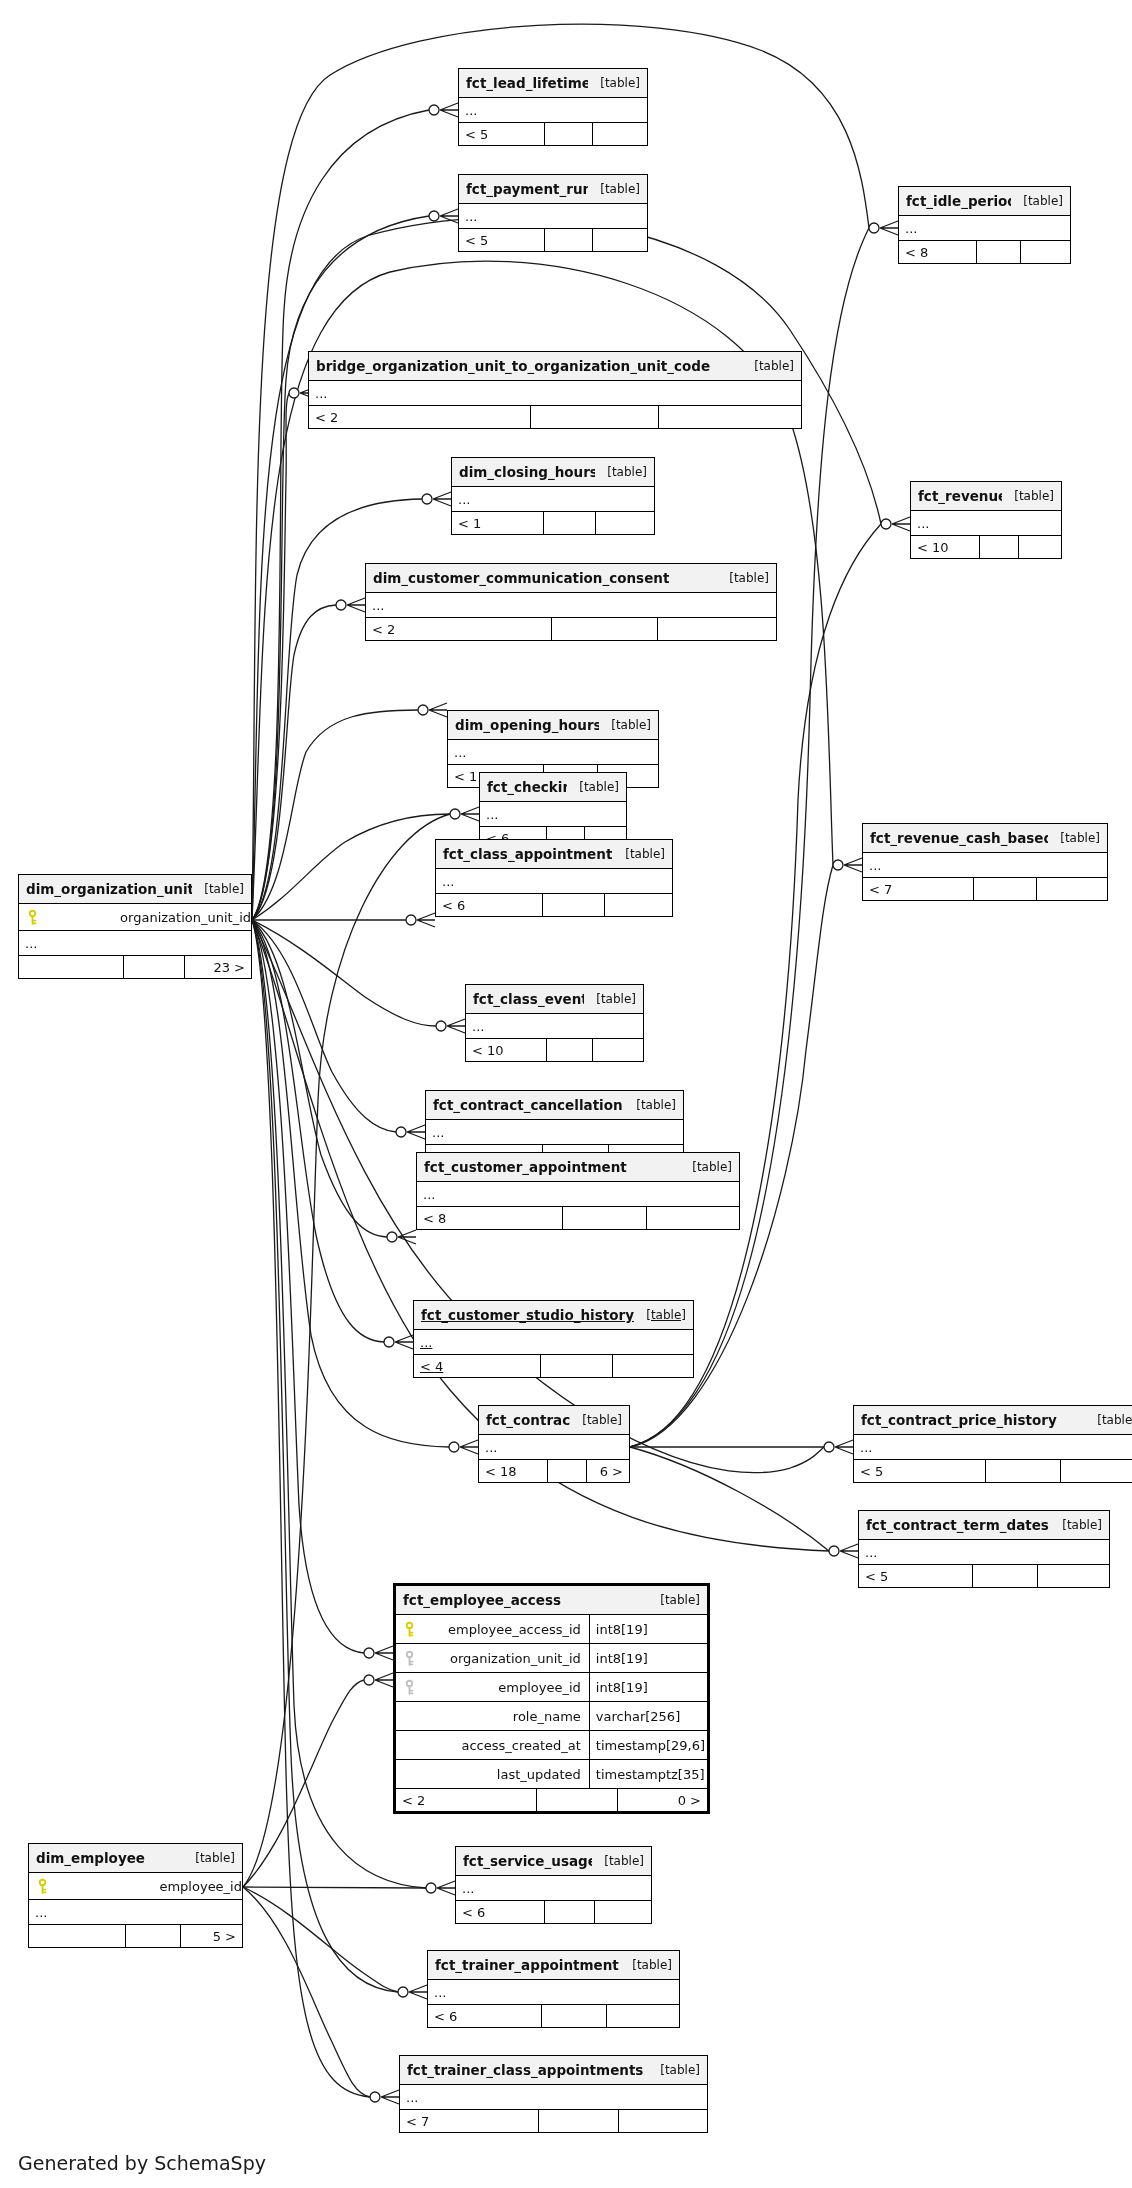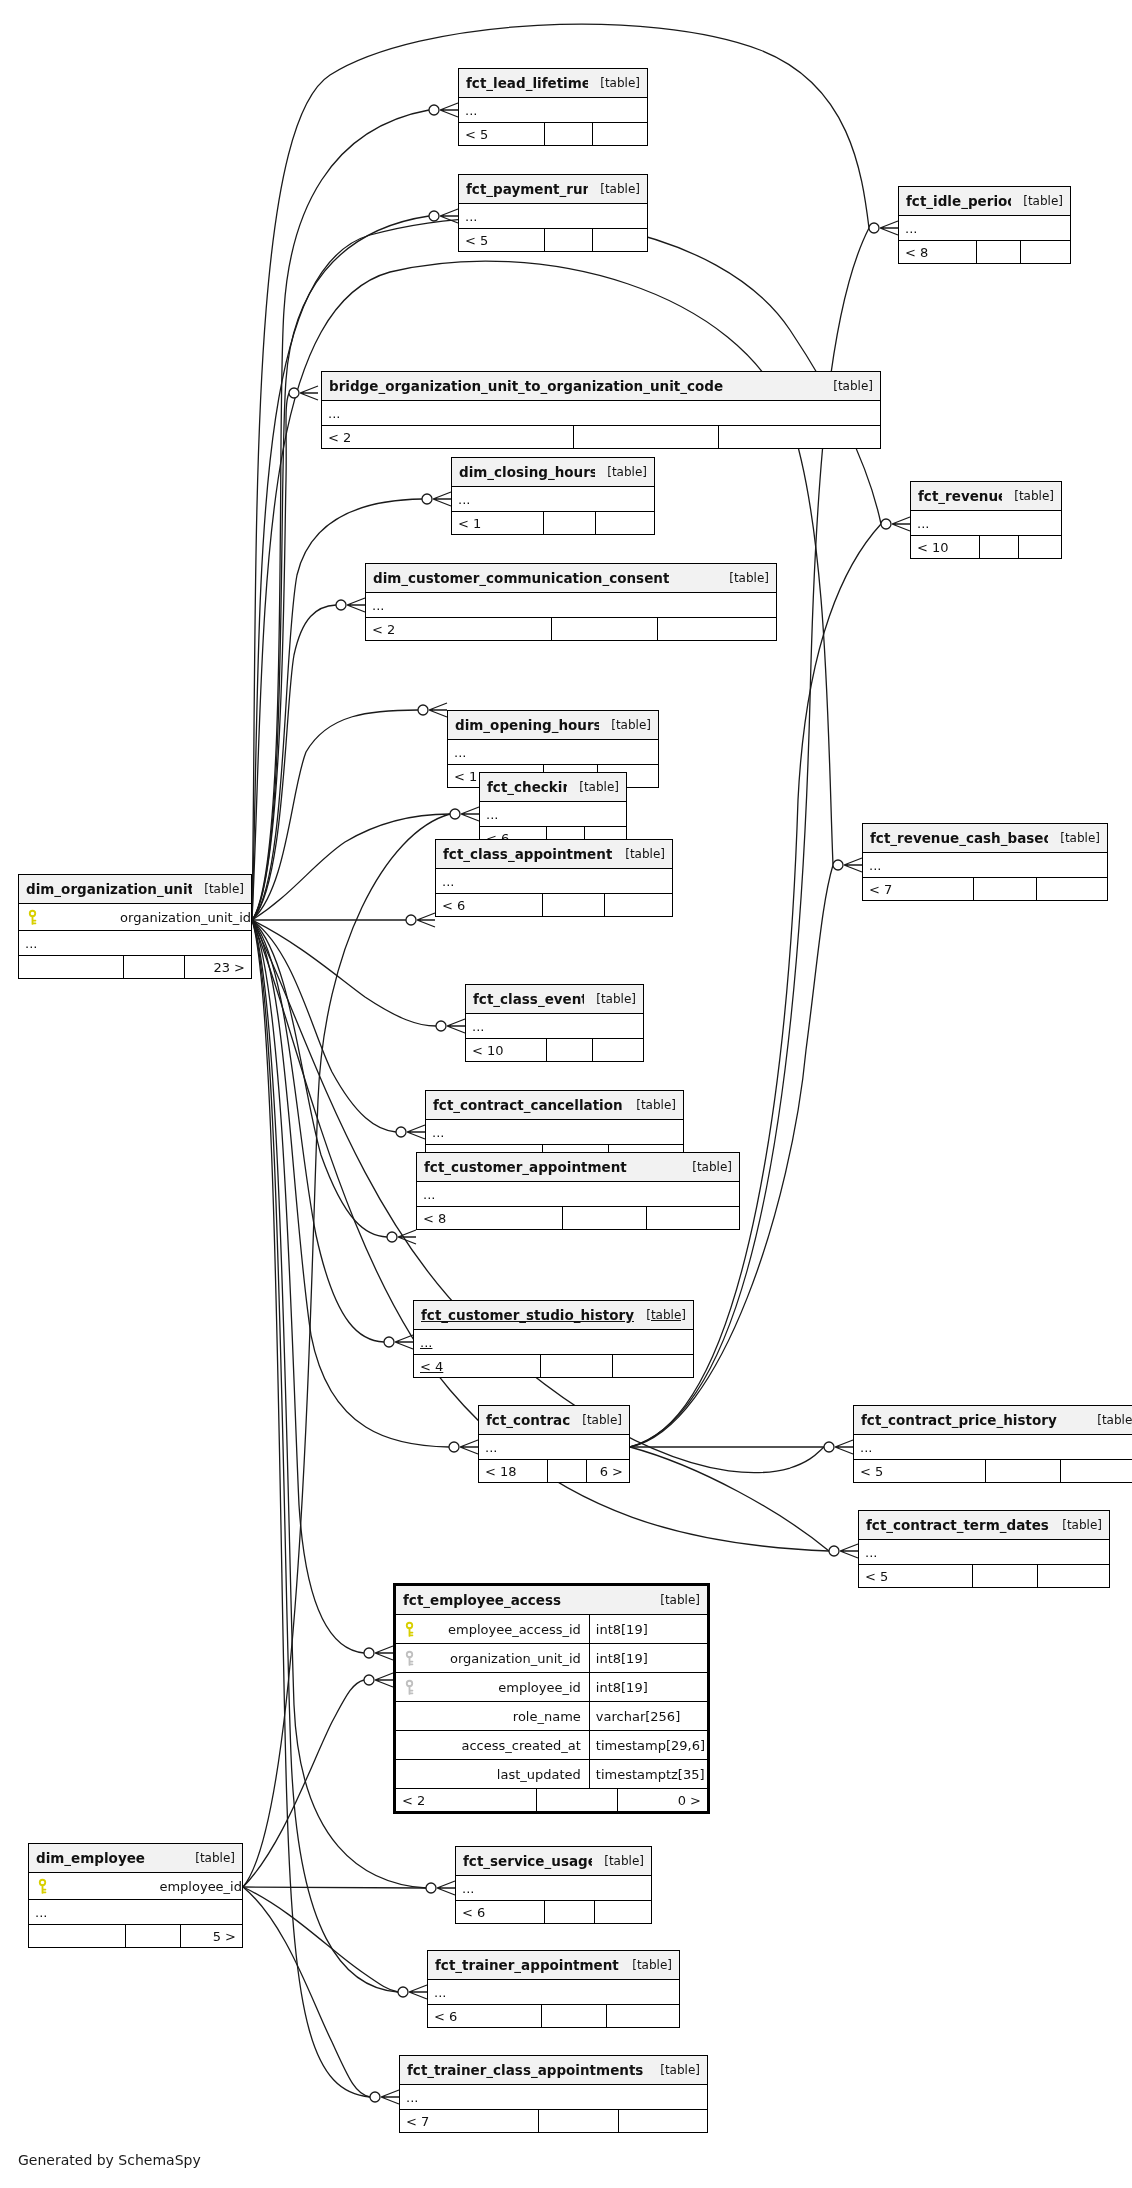--- a/index.html
+++ b/index.html
@@ -20,21 +20,21 @@
   .keyspace{width:26px;display:flex;justify-content:center;align-items:center;flex:none;}
   .cname{flex:1;overflow:hidden;}
   .ctype{width:38%;border-left:1px solid #000;align-self:stretch;display:flex;align-items:center;
          padding-left:6px;box-sizing:border-box;flex:none;margin-left:8px;}
   .ell{height:25px;display:flex;align-items:center;padding-left:6px;border-bottom:1px solid #000;box-sizing:border-box;}
   .tfoot{display:flex;height:22px;align-items:center;}
   .fcell{box-sizing:border-box;padding:0 6px;font-size:13px;height:100%;display:flex;align-items:center;}
   .fl{width:45%;}
   .fm{width:26%;border-left:1px solid #000;}
   .fr{flex:1;border-left:1px solid #000;justify-content:flex-end;}
-  #footer-note{position:absolute;left:18px;top:2152px;font-size:14px;color:#1a1a1a;}
+  #footer-note{position:absolute;left:18px;top:2152px;font-size:19px;color:#1a1a1a;}
 </style>
 </head>
 <body>
 
 <div id="canvas">
   <svg id="edges" width="1132" height="2188" viewBox="0 0 1132 2188">
       <path d="M252 920 C290 868 276 420 284 310 C290 212 330 128 429 110" class="edge"></path>
       <path d="M252 920 C289 872 278 480 286 380 C292 295 335 230 429 216" class="edge"></path>
       <path d="M252 920 C284 880 284 560 286 480 C287 430 284 405 289 393" class="edge"></path>
       <path d="M252 920 C287 883 283 650 297 575 C310 520 360 500 422 499" class="edge"></path>
@@ -143,21 +143,21 @@
           <span class="tname">fct_idle_period</span>
           <span class="ttag">[table]</span>
         </div>
         <div class="ell">...</div>
         <div class="tfoot">
           <span class="fcell fl">&lt; 8</span>
           <span class="fcell fm"></span>
           <span class="fcell fr"></span>
         </div>
       </div>
-      <div class="dbtable" style="left: 321px; top: 351px; width: 560px; margin-top: 20px;">
+      <div class="dbtable" style="left: 308px; top: 351px; width: 494px;">
         <div class="thead">
           <span class="tname">bridge_organization_unit_to_organization_unit_code</span>
           <span class="ttag">[table]</span>
         </div>
         <div class="ell">...</div>
         <div class="tfoot">
           <span class="fcell fl">&lt; 2</span>
           <span class="fcell fm"></span>
           <span class="fcell fr"></span>
         </div>

